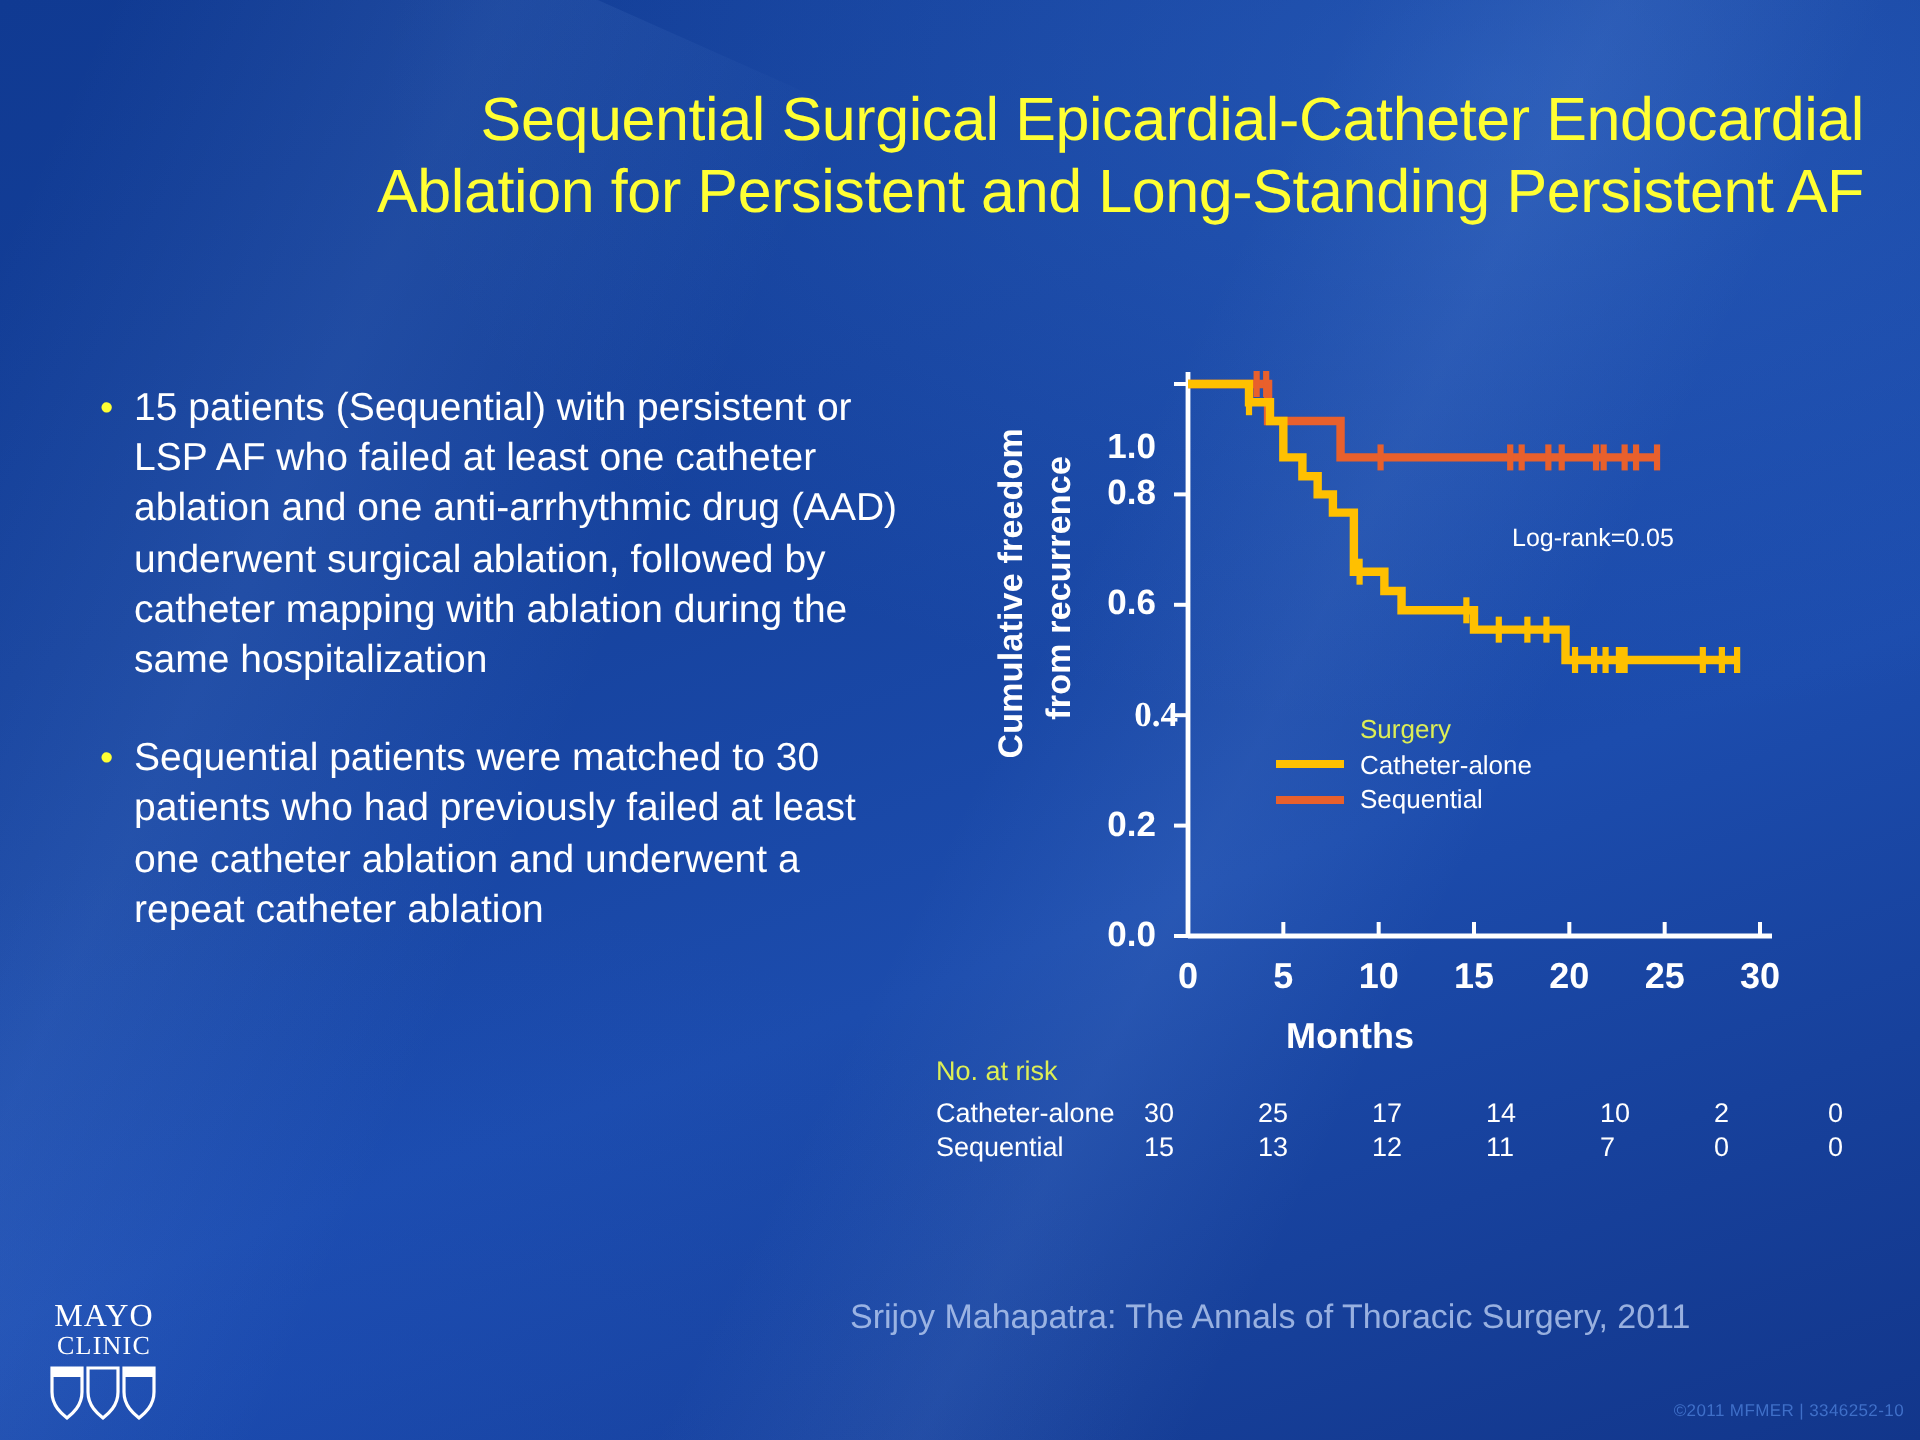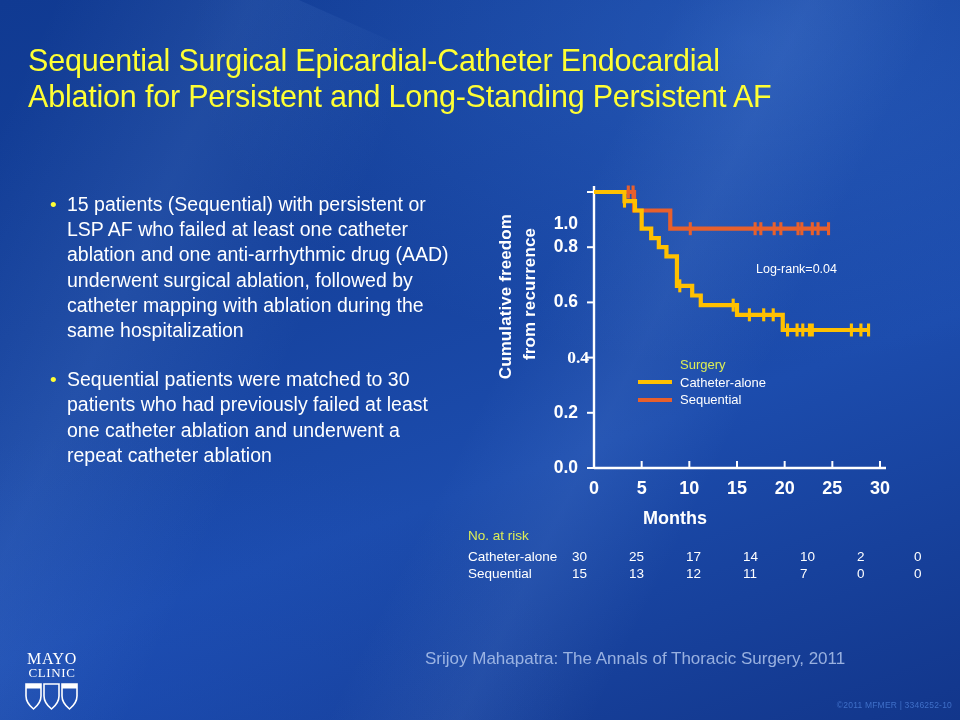--- a/index.html
+++ b/index.html
@@ -27,21 +27,21 @@
   .diag{position:absolute;left:-120px;top:-60px;width:360px;height:980px;transform:rotate(24deg);
         background:linear-gradient(90deg,rgba(255,255,255,0) 0%,rgba(150,195,255,.10) 50%,rgba(255,255,255,0) 100%);
         pointer-events:none;}
   .diag2{position:absolute;left:520px;top:-240px;width:240px;height:1180px;transform:rotate(26deg);
         background:linear-gradient(90deg,rgba(255,255,255,0) 0%,rgba(160,200,255,.09) 50%,rgba(255,255,255,0) 100%);
         pointer-events:none;}
 
   
   #title{
     position:absolute;left:28px;top:42px;width:904px;
-    text-align:left;color:#ffff33;
+    text-align:right;color:#ffff33;
     font-size:30.5px;line-height:36px;font-weight:400;
     letter-spacing:-.2px;
   }
   #title .ln{display:block;white-space:nowrap;}
 
   
   #bullets{position:absolute;left:50px;top:192px;width:406px;color:#ffffff;}
   .bullet{display:flex;align-items:flex-start;margin-bottom:20px;}
   .bullet .dot{color:#ffff33;font-size:19px;line-height:25px;width:17px;flex:0 0 17px;text-align:left;}
   .bullet .btxt{font-size:19.5px;line-height:25.2px;}
@@ -172,21 +172,21 @@
         <line x1="329.06000000000006" y1="153.5" x2="329.06000000000006" y2="166.5" stroke="#ffc000" stroke-width="3.1"></line>
         <line x1="334.78" y1="153.5" x2="334.78" y2="166.5" stroke="#ffc000" stroke-width="3.1"></line>
         <line x1="341.4533333333334" y1="153.5" x2="341.4533333333334" y2="166.5" stroke="#ffc000" stroke-width="3.1"></line>
         <line x1="344.31333333333333" y1="153.5" x2="344.31333333333333" y2="166.5" stroke="#ffc000" stroke-width="3.1"></line>
         <line x1="383.40000000000003" y1="153.5" x2="383.40000000000003" y2="166.5" stroke="#ffc000" stroke-width="3.1"></line>
         <line x1="392.93333333333334" y1="153.5" x2="392.93333333333334" y2="166.5" stroke="#ffc000" stroke-width="3.1"></line>
         <line x1="400.56" y1="153.5" x2="400.56" y2="166.5" stroke="#ffc000" stroke-width="3.1"></line>
       </svg>
 
     <div id="xaxislabel">Months</div>
-    <div id="logrank">Log-rank=0.04</div>
+    <div id="logrank">Log-rank=0.05</div>
 
     <div id="legend">
       <div class="lgtitle">Surgery</div>
       <div class="lgrow">
         <span class="lgline" style="background: rgb(255, 192, 0);"></span>
         <span class="lgtext">Catheter-alone</span>
       </div>
       <div class="lgrow">
         <span class="lgline" style="background: rgb(232, 96, 44);"></span>
         <span class="lgtext">Sequential</span>

